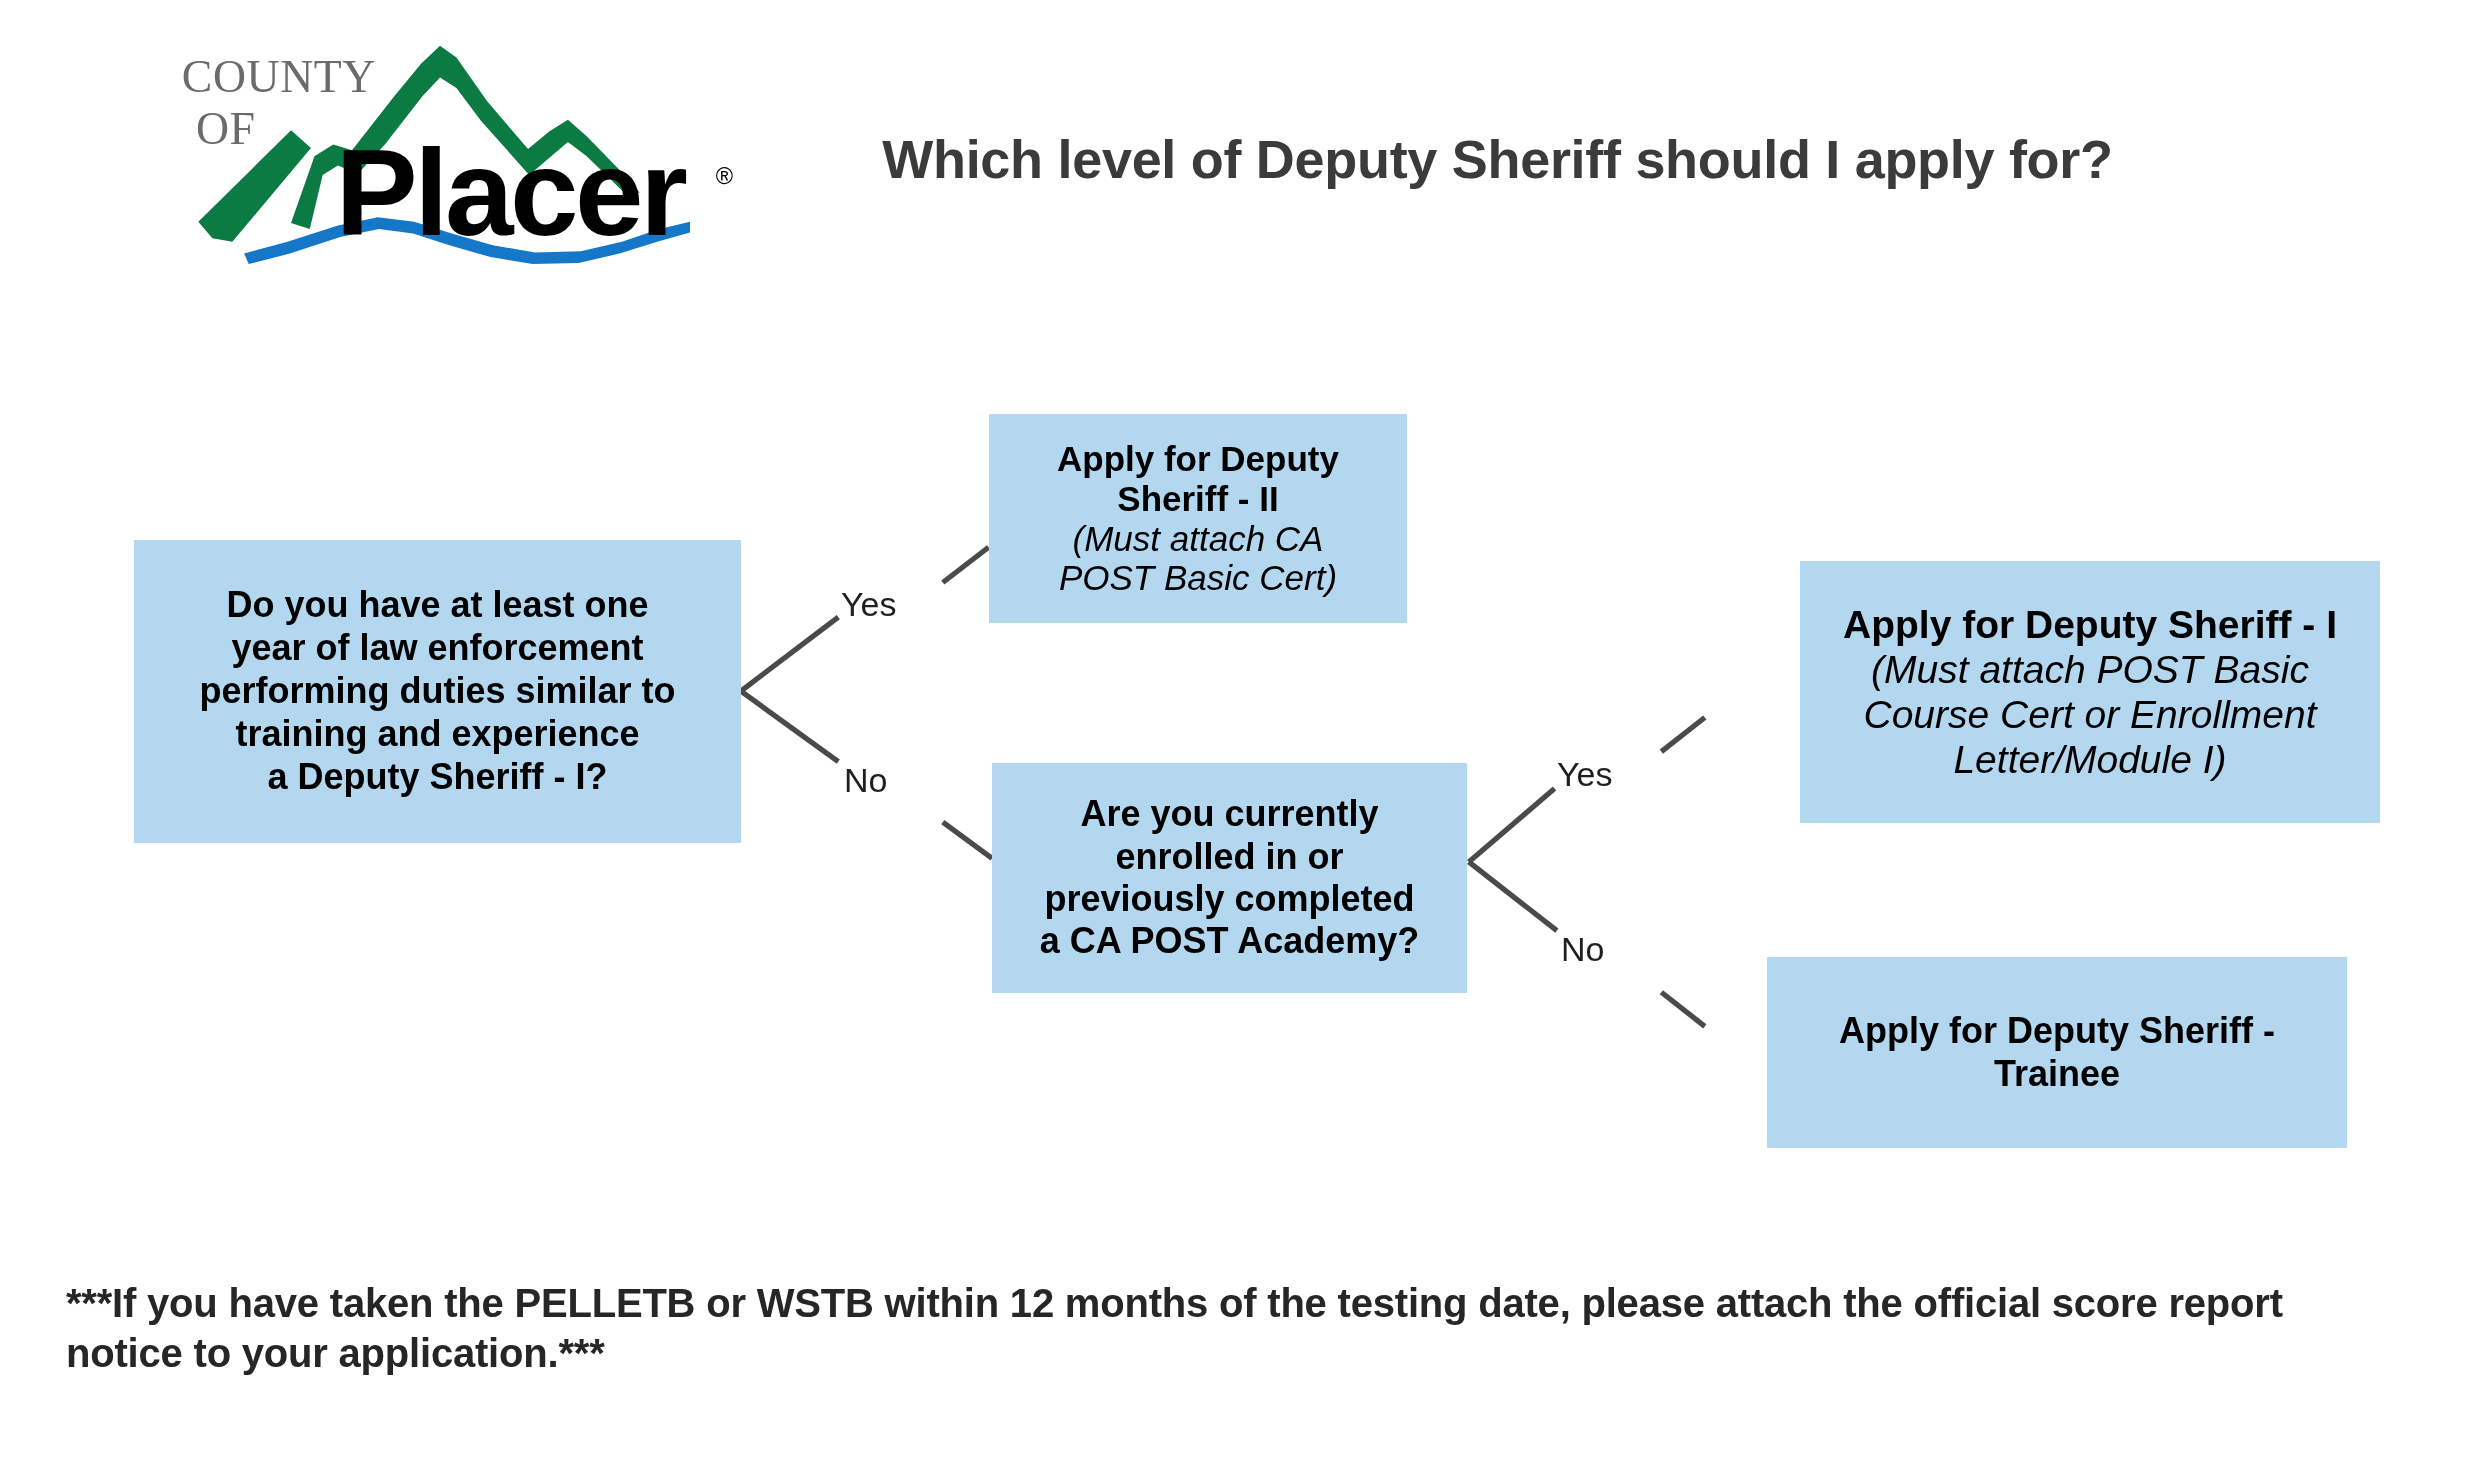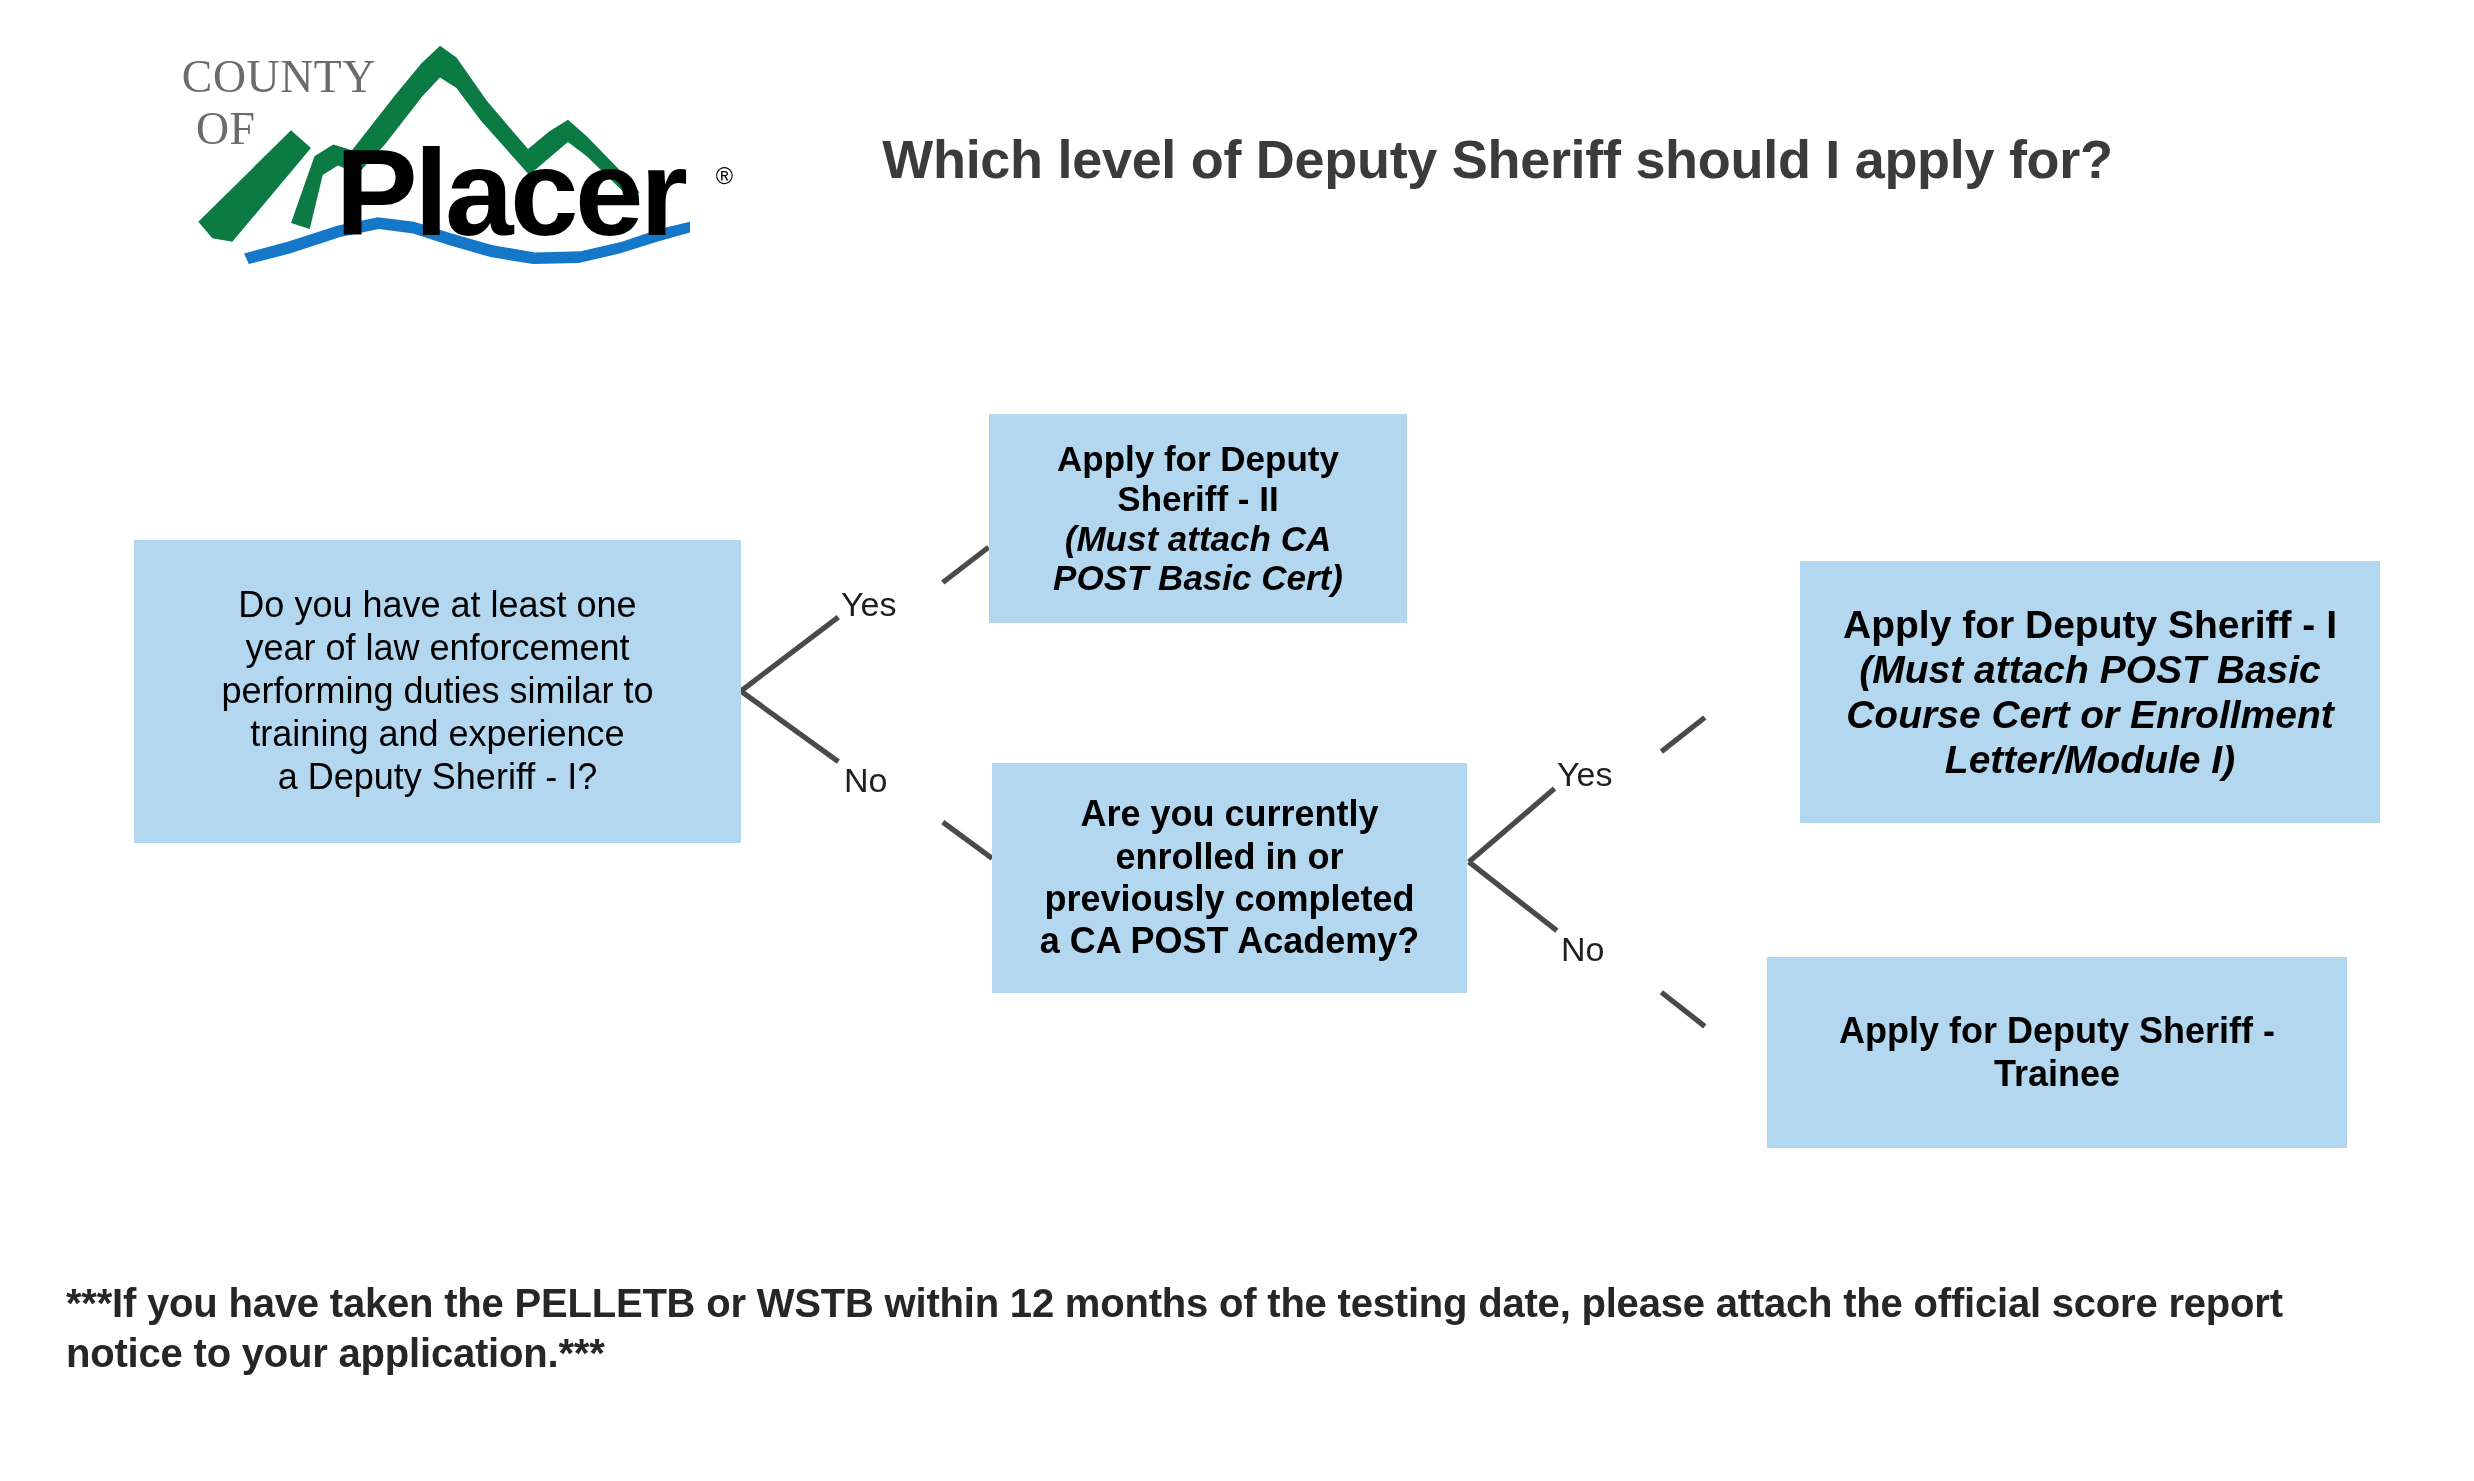--- a/index.html
+++ b/index.html
@@ -22,24 +22,24 @@
   }
 
   
   .fc-box{
     position:absolute;background:#b4d7f0;
     display:flex;flex-direction:column;align-items:center;justify-content:center;
     color:#000000;text-align:center;box-sizing:border-box;padding:3.5px 5.9px;
   }
   .fc-box .ln{display:block;width:100%;}
   .bold{font-weight:bold;}
-  .ital{font-style:italic;font-weight:bold;}
+  .ital{font-style:italic;font-weight:normal;}
 
   #box-decision-1{left:134px;top:540px;width:607px;height:303px;
-    font-size:36px;line-height:1.19;font-weight:normal;}
+    font-size:36px;line-height:1.19;font-weight:bold;}
   #box-apply-ds2{left:989px;top:414px;width:418px;height:209px;
     font-size:35px;line-height:1.14;}
   #box-decision-2{left:992px;top:763px;width:475px;height:230px;
     font-size:36px;line-height:1.18;font-weight:bold;}
   #box-apply-ds1{left:1800px;top:561px;width:580px;height:262px;
     font-size:39px;line-height:1.16;}
   #box-apply-trainee{left:1767px;top:957px;width:580px;height:191px;
     font-size:36px;line-height:1.18;font-weight:bold;}
 
   

